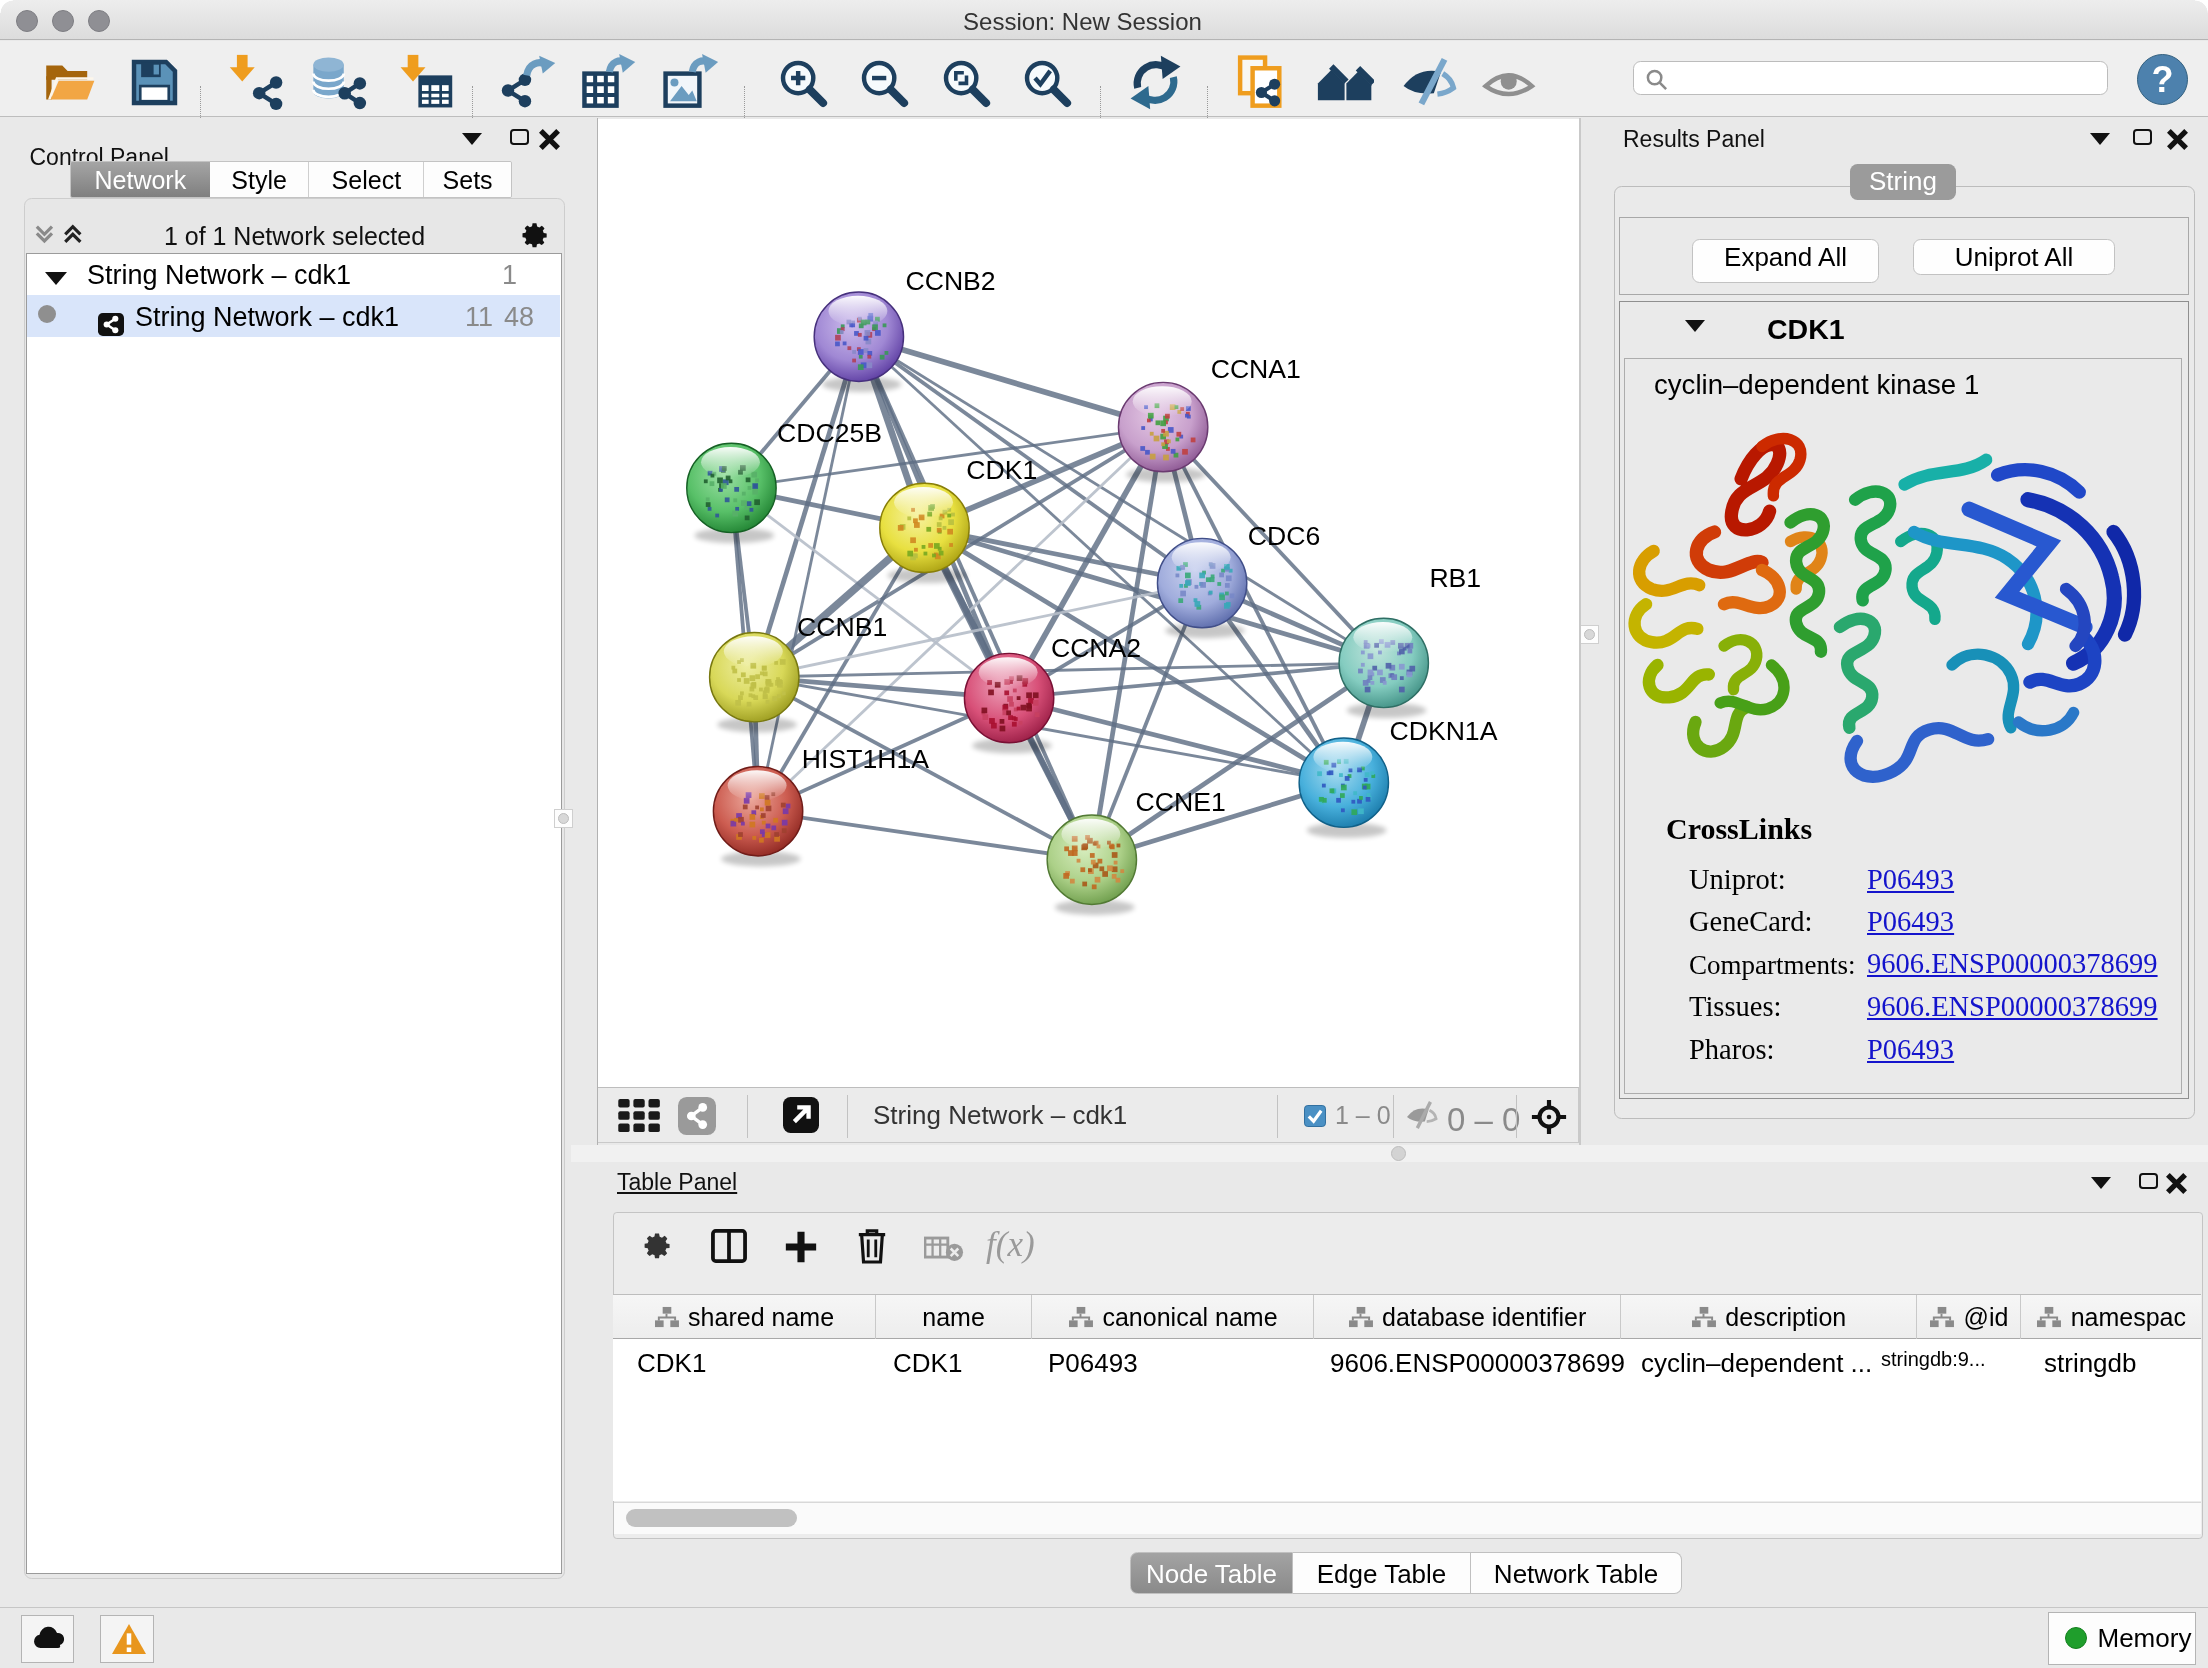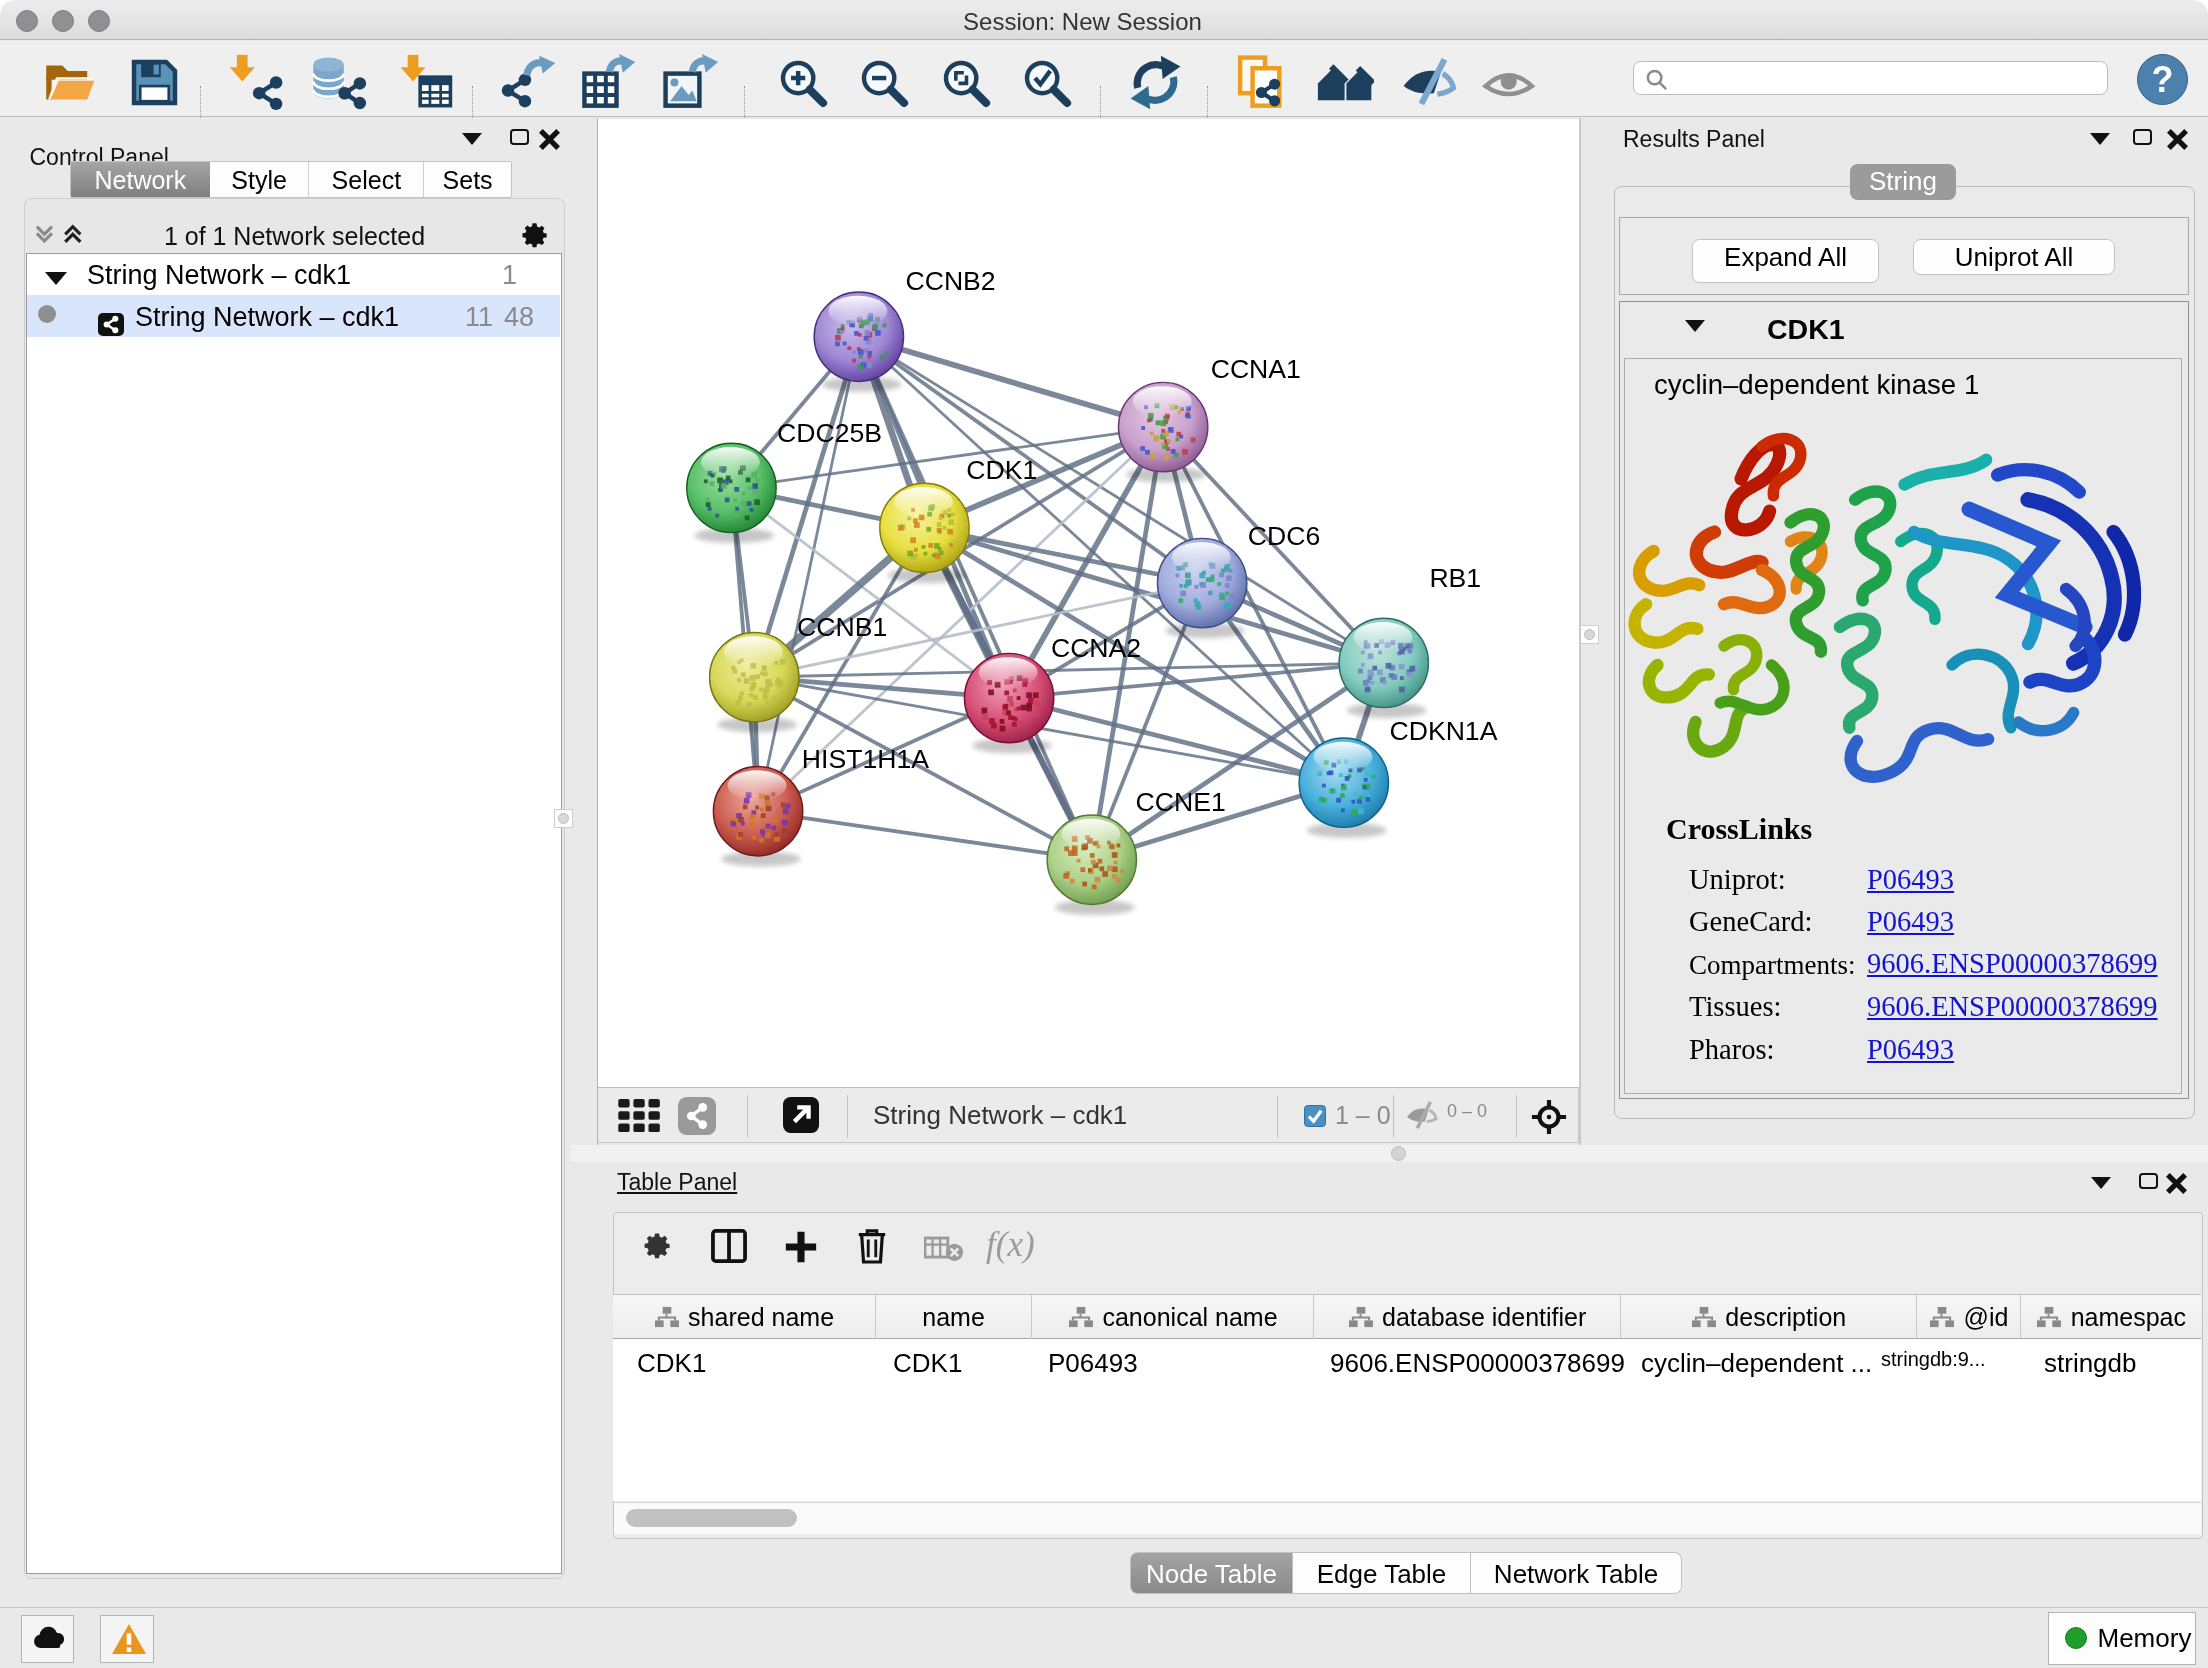--- a/index.html
+++ b/index.html
@@ -894,21 +894,21 @@
 <div class="abs" style="left:706px;top:17px;width:22px;height:22px;background:#4a90c4;border:1px solid #3270a0;border-radius:3.8px;"><svg width="20" height="20" viewBox="0 0 21 21">
         <path d="M4 11 L9 16 L17 5" stroke="#fff" stroke-width="3.4" fill="none"></path>
       </svg></div>
 <div class="abs" style="left:737px;top:13.3px;font-size:25px;color:#8a8a8a;">1 – 0</div>
 <div class="abs" style="left:795px;top:6.7px;width:1px;height:43px;background:#c2c2c2;"></div>
 <svg class="abs" style="left:807px;top:12.4px" width="34" height="30" viewBox="0 0 36 32">
       <path d="M2 18 Q11 6 25 10 L21 23 Q9 24 2 18 Z" fill="#9a9a9a"></path>
       <path d="M26 11 Q32 14 33 20 Q28 23 23 23" stroke="#b4b4b4" stroke-width="3" fill="none"></path>
       <path d="M27 2 L13 30" stroke="#ababab" stroke-width="3.6"></path>
     </svg>
-<div class="abs" style="left:849px;top:13.3px;font-size:18px;color:#8a8a8a;">0 – 0</div>
+<div class="abs" style="left:849px;top:13.3px;font-size:33px;color:#8a8a8a;">0 – 0</div>
 <div class="abs" style="left:918px;top:6.7px;width:1px;height:43px;background:#c2c2c2;"></div>
 <svg class="abs" style="left:932px;top:9.5px" width="38" height="38" viewBox="0 0 40 40">
       <circle cx="20" cy="20" r="10" stroke="#111" stroke-width="4.4" fill="none"></circle>
       <path d="M20 2 V11 M20 29 V38 M2 20 H11 M29 20 H38" stroke="#111" stroke-width="4.4"></path>
       <circle cx="20" cy="20" r="2.4" fill="#111"></circle>
     </svg>
 </div>
 <div class="abs" style="left:571px;top:1145px;width:1638px;height:17px;background:#f1f1f1;"></div>
 <div class="abs" style="left:1391px;top:1146px;width:15px;height:15px;border-radius:50%;background:#d3d3d3;border:1px solid #bdbdbd;"></div>
 <div class="abs" style="left:1580px;top:625px;width:19px;height:19px;background:#fdfdfd;border:1px solid #cfcfcf;"></div>

